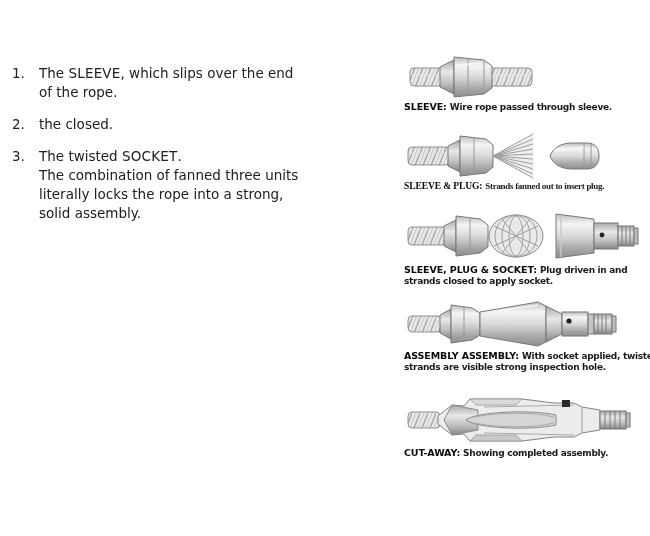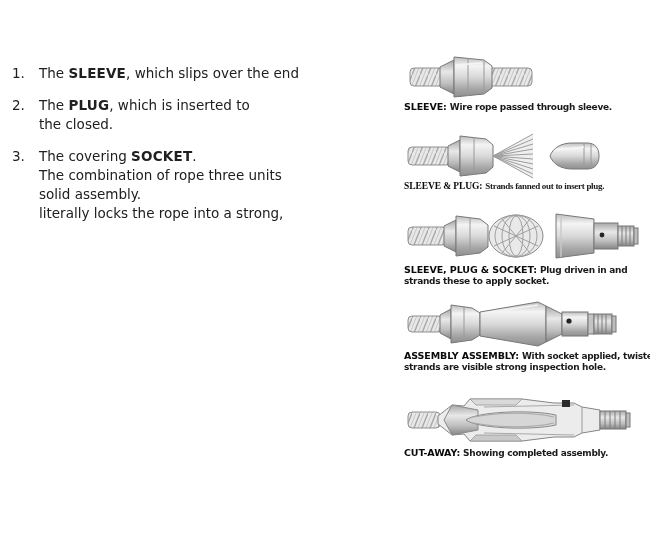--- a/index.html
+++ b/index.html
@@ -10,21 +10,21 @@
     color:#202020;
   }
   
   .instructions{
     position:absolute;left:12px;top:64px;width:345px;
     font-size:13.5px;line-height:19px;
   }
   .item{position:relative;padding-left:27px;margin-bottom:13px;}
   .item .num{position:absolute;left:0;top:0;}
   .line{white-space:nowrap;}
-  .term{font-weight:bold;letter-spacing:.2px;}
+  .term{font-weight:normal;letter-spacing:.2px;}
   
   .figures{position:absolute;left:388px;top:0;width:258px;}
   .figure{position:absolute;left:16px;width:258px;}
   .fig-1{top:55px;}
   .fig-2{top:133px;font-family:Liberation Serif, serif;}
   .fig-3{top:210px;}
   .fig-4{top:298px;}
   .fig-5{top:393px;}
   .figure svg{display:block;}
   .caption{
@@ -61,34 +61,34 @@
       <path d="M4,20 L12,0" stroke="#c6c6c6" stroke-width="1" fill="none"></path>
     </pattern>
   </defs>
 </svg>
 
 <div class="instructions">
 
   <div class="item">
     <span class="num">1.</span>
     <div class="line"><span>The </span><span class="term">SLEEVE</span><span>, which slips over the end</span></div>
+    <div class="line">of the rope.</div>
   </div>
 
   <div class="item">
     <span class="num">2.</span>
-    <div class="line"><span>The </span><span class="term">PLUG</span><span>, which is inserted to</span></div>
     <div class="line">the closed.</div>
   </div>
 
   <div class="item">
     <span class="num">3.</span>
-    <div class="line"><span>The covering </span><span class="term">SOCKET</span><span>.</span></div>
-    <div class="line">The combination of rope three units</div>
+    <div class="line"><span>The twisted </span><span class="term">SOCKET</span><span>.</span></div>
+    <div class="line">The combination of fanned three units</div>
+    <div class="line">literally locks the rope into a strong,</div>
     <div class="line">solid assembly.</div>
-    <div class="line">literally locks the rope into a strong,</div>
   </div>
 
 </div>
 
 <div class="figures">
 
   <div class="figure fig-1">
     <svg width="250" height="44" viewBox="0 0 250 44">
       <g>
         <rect x="6" y="13" width="122" height="18" rx="4" fill="#e8e8e8"></rect>
@@ -162,21 +162,21 @@
       <circle cx="198" cy="25" r="2.4" fill="#222222"></circle>
       <rect x="214" y="16" width="16" height="20" fill="url(#metal2)" stroke="#777"></rect>
       <g stroke="#7d7d7d" stroke-width="1">
         <line x1="218" y1="16" x2="218" y2="36"></line>
           <line x1="222" y1="16" x2="222" y2="36"></line>
           <line x1="226" y1="16" x2="226" y2="36"></line>
       </g>
       <rect x="230" y="18" width="4" height="16" fill="#bdbdbd" stroke="#777"></rect>
     </svg>
     <div class="caption">
-      <span class="cap-label">SLEEVE, PLUG &amp; SOCKET:</span><span>Plug driven in and strands these to apply socket.</span>
+      <span class="cap-label">SLEEVE, PLUG &amp; SOCKET:</span><span>Plug driven in and strands closed to apply socket.</span>
     </div>
   </div>
 
   <div class="figure fig-4">
     <svg width="250" height="50" viewBox="0 0 250 50">
       <g>
         <rect x="4" y="18" width="34" height="16" rx="4" fill="#e8e8e8"></rect>
         <rect x="4" y="18" width="34" height="16" rx="4" fill="url(#ropeP)"></rect>
         <rect x="4" y="18" width="34" height="16" rx="4" fill="none" stroke="#8f8f8f"></rect>
       </g>

